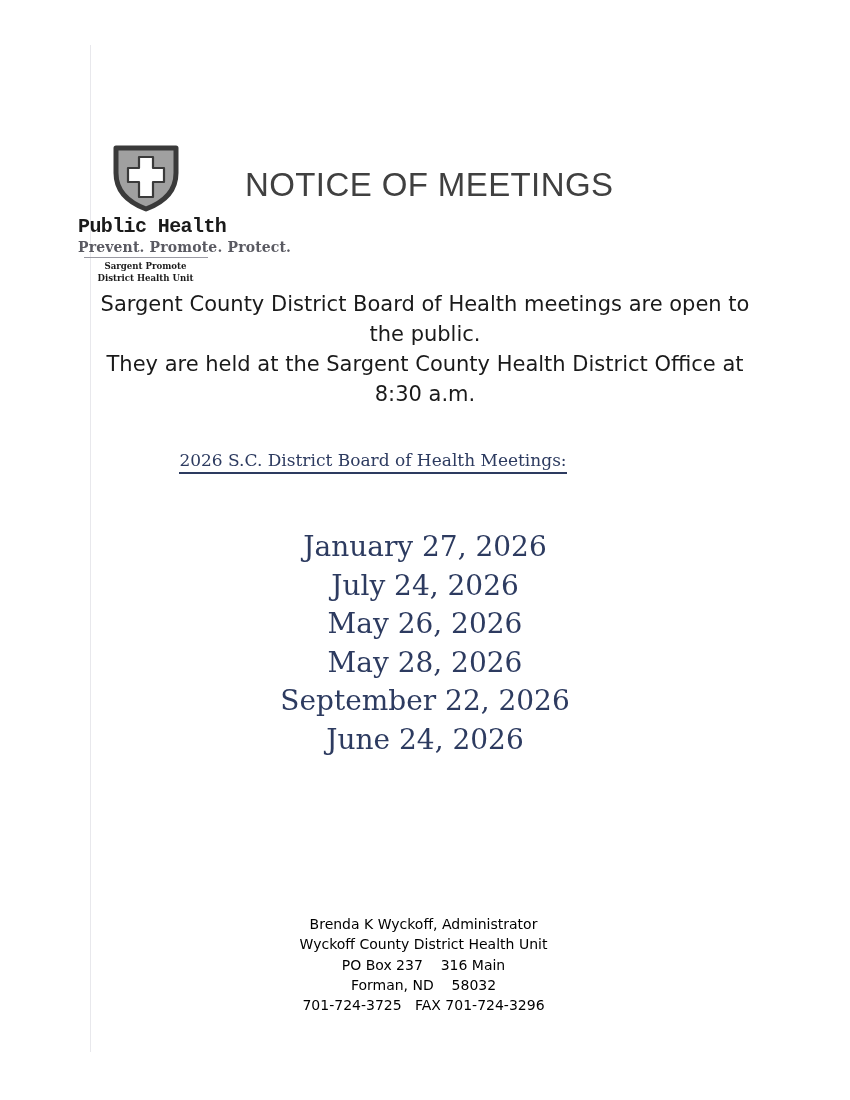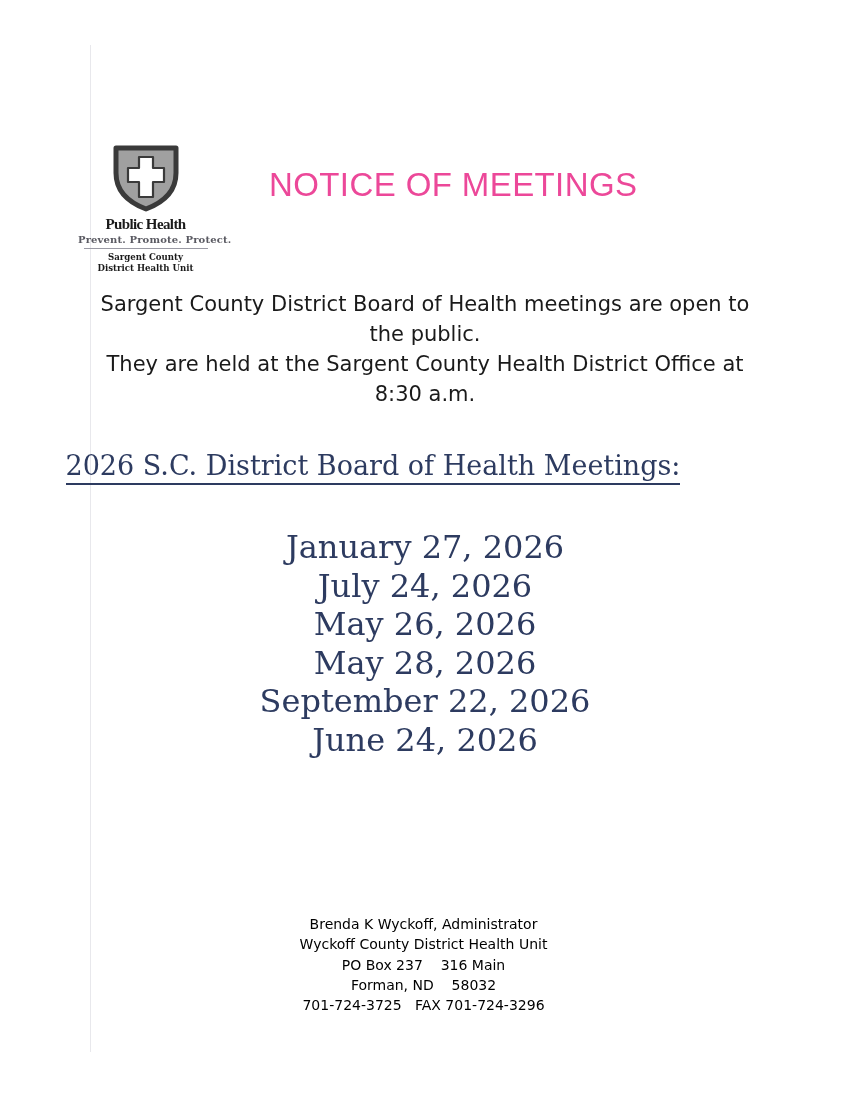--- a/index.html
+++ b/index.html
@@ -52,33 +52,33 @@
   .shield-wrap {
     width: 135px;
     height: 78px;
     display: flex;
     align-items: center;
     justify-content: center;
   }
   .shield-svg { display: block; }
 
   .logo-word {
-    font-family: Liberation Serif, serif;
+    font-family: Liberation Mono, monospace;
     font-weight: bold;
-    font-size: 15px;
+    font-size: 20px;
     letter-spacing: -0.6px;
     color: #1a1a1a;
     line-height: 1;
     margin-top: 1px;
     white-space: nowrap;
   }
   .logo-tag {
     font-family: "DejaVu Serif", serif;
     font-weight: bold;
-    font-size: 10px;
+    font-size: 14px;
     letter-spacing: 0.15px;
     color: #5a5a62;
     line-height: 1.15;
     margin-top: 2px;
     white-space: nowrap;
   }
   .logo-rule {
     width: 124px;
     height: 1px;
     background: #9a9aa4;
@@ -93,24 +93,23 @@
     white-space: nowrap;
   }
 
   .doc-title {
     position: absolute;
     left: 245px;
     top: 28px;
     font-family: "Liberation Sans", sans-serif;
     font-size: 33px;
     font-weight: 400;
-    color: #ec4899;
+    color: #404040;
     letter-spacing: 0.4px;
     white-space: nowrap;
-    margin-left: 24px;
   }
 
   
   .intro {
     position: absolute;
     left: 80px;
     top: 289px;
     width: 690px;
     text-align: center;
     font-family: "DejaVu Sans", sans-serif;
@@ -121,38 +120,38 @@
   .intro p { margin: 0; }
 
   
   .section-heading {
     position: absolute;
     left: 0;
     top: 450px;
     width: 746px;
     text-align: center;
     font-family: "DejaVu Serif", serif;
-    font-size: 27px;
+    font-size: 17px;
     color: #2d3b60;
     white-space: nowrap;
   }
   .section-heading span {
     border-bottom: 2px solid #2d3b60;
     padding-bottom: 2px;
   }
 
   
   .dates {
     position: absolute;
     left: 0;
     top: 528px;
     width: 850px;
     text-align: center;
     font-family: "DejaVu Serif", serif;
-    font-size: 32px;
+    font-size: 28px;
     line-height: 38.5px;
     color: #2d3b60;
   }
   .dates div { white-space: nowrap; }
 
   
   .footer {
     position: absolute;
     left: 0;
     top: 914px;
@@ -181,21 +180,21 @@
     <div class="logo">
       <div class="shield-wrap">
         <svg class="shield-svg" width="76" height="76" viewBox="0 0 76 76" aria-hidden="true">
           <path d="M8 9 L68 9 L68 34 C68 53 54 64 38 70 C22 64 8 53 8 34 Z" fill="#a0a0a0" stroke="#3a3a3a" stroke-width="5" stroke-linejoin="round"></path>
           <path d="M31 18 L45 18 L45 29 L56 29 L56 43 L45 43 L45 58 L31 58 L31 43 L20 43 L20 29 L31 29 Z" fill="#ffffff" stroke="#3a3a3a" stroke-width="2.2" stroke-linejoin="round"></path>
         </svg>
       </div>
       <div class="logo-word">Public Health</div>
       <div class="logo-tag">Prevent. Promote. Protect.</div>
       <div class="logo-rule"></div>
-      <div class="logo-unit">Sargent County</div>
+      <div class="logo-unit">Sargent Promote</div>
       <div class="logo-unit">District Health Unit</div>
     </div>
 
     <div class="doc-title">NOTICE OF MEETINGS</div>
   </div>
 
   <div class="intro">
     <p>Sargent County District Board of Health meetings are open to</p>
     <p>the public.</p>
     <p>They are held at the Sargent County Health District Office at</p>

